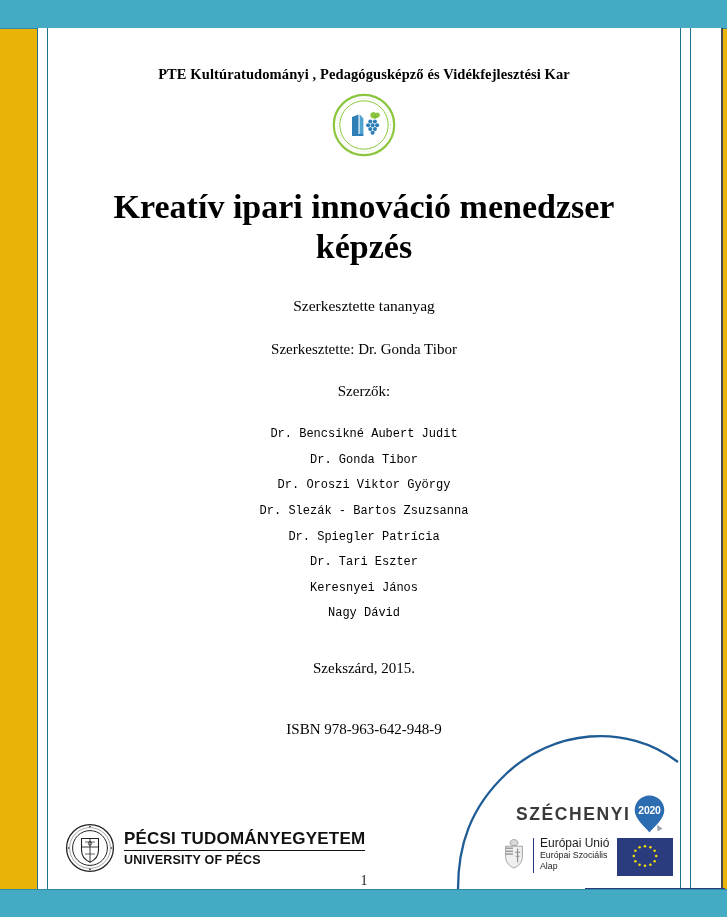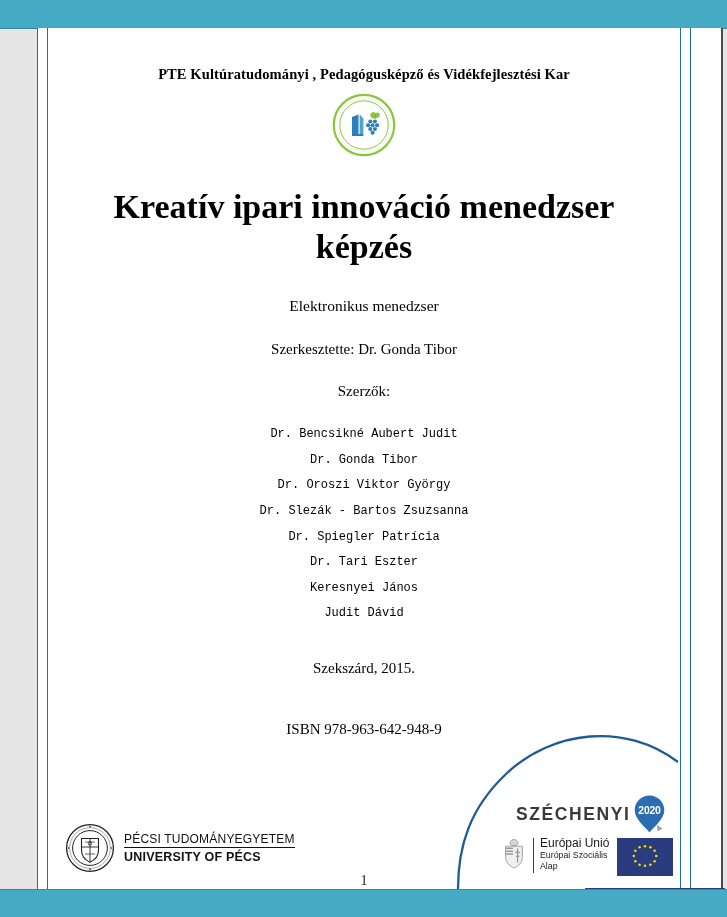--- a/index.html
+++ b/index.html
@@ -9,21 +9,21 @@
   }
   body {
     font-family: "Liberation Serif", "DejaVu Serif", serif;
   }
 
   .viewport {
     position: relative;
     width: 727px;
     height: 917px;
     overflow: hidden;
-    background: #e5e5e5;
+    background: #eab308;
   }
 
   
   .band {
     position: absolute;
     left: 0;
     width: 727px;
     background: #45aac4;
   }
   .band-top    { top: 0;  height: 28px; border-bottom: 1px solid #2f8aa6; }
@@ -163,22 +163,22 @@
     display: flex;
     align-items: center;
   }
   .pte-seal { flex: 0 0 auto; }
   .pte-text {
     margin-left: 9px;
     font-family: "Liberation Sans", "DejaVu Sans", sans-serif;
     color: #111111;
   }
   .pte-text .l1 {
-    font-size: 12px;
-    font-weight: normal;
+    font-size: 17px;
+    font-weight: bold;
     letter-spacing: 0.2px;
     border-bottom: 1.5px solid #111111;
     padding-bottom: 1px;
     display: block;
   }
   .pte-text .l2 {
     font-size: 12.5px;
     font-weight: bold;
     letter-spacing: 0.2px;
     display: block;
@@ -301,35 +301,35 @@
         <circle cx="40.6" cy="39.7" r="2.05" fill="#2e7fb8"></circle>
 
         <path d="M41 25.4 C38.2 24.4 37.4 21.6 39.3 19.9 C40.5 18.8 42.4 18.9 43.6 20
                  C45.1 18.8 47.3 19.4 47.8 21.3 C48.3 23.3 46.2 25.4 43.3 25.5 Z" fill="#8cc63f"></path>
         <path d="M43.2 25.6 L43.2 21.3" stroke="#6fa832" stroke-width="0.7" fill="none"></path>
       </svg>
     </div>
 
     <h1 class="doc-title">Kreatív ipari innováció menedzser képzés</h1>
 
-    <p class="subtitle">Elektronikus menedzser</p>
+    <p class="subtitle">Szerkesztette tananyag</p>
 
     <p class="editor">Szerkesztette: Dr. Gonda Tibor</p>
 
     <p class="authors-label">Szerzők:</p>
 
     <ul class="authors">
       <li>Dr. Bencsikné Aubert Judit</li>
       <li>Dr. Gonda Tibor</li>
       <li>Dr. Oroszi Viktor György</li>
       <li>Dr. Slezák - Bartos Zsuzsanna</li>
       <li>Dr. Spiegler Patrícia</li>
       <li>Dr. Tari Eszter</li>
       <li>Keresnyei János</li>
-      <li>Judit Dávid</li>
+      <li>Nagy Dávid</li>
     </ul>
 
     <p class="place-year">Szekszárd, 2015.</p>
 
     <p class="isbn">ISBN 978-963-642-948-9</p>
 
     <div class="page-number">1</div>
 
     <div class="pte-logo">
       <svg class="pte-seal" width="50" height="50" viewBox="0 0 50 50">

